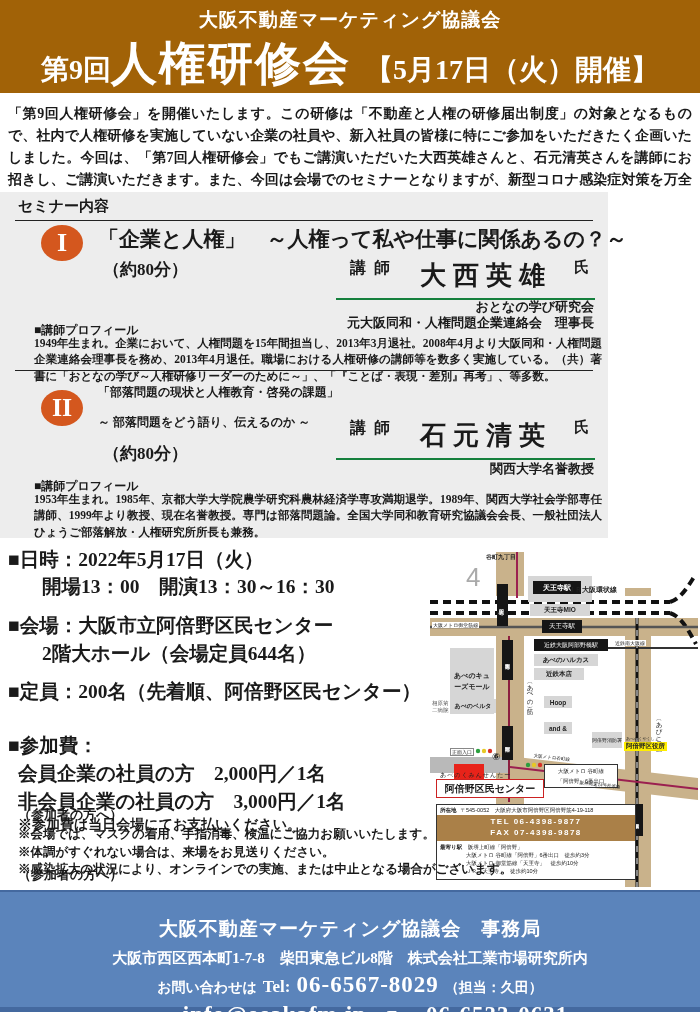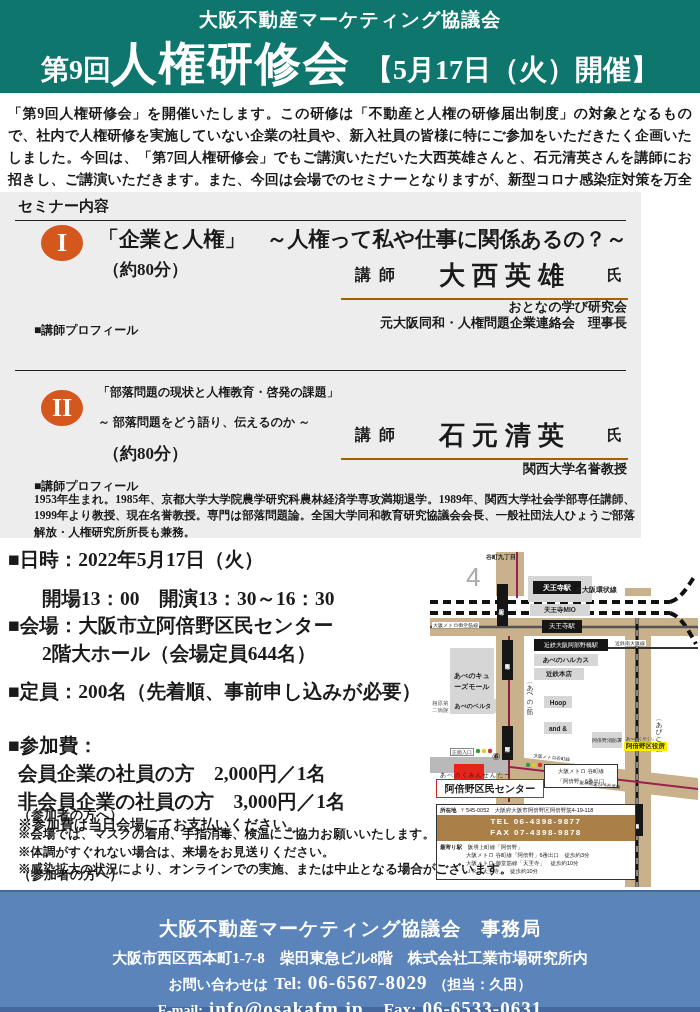--- a/index.html
+++ b/index.html
@@ -1,39 +1,39 @@
 <!DOCTYPE html>
 <html><head>
 <meta charset="utf-8">
 <style>
   html,body{margin:0;padding:0;background:#fff;}
   #page{position:relative;width:700px;height:1012px;background:#fff;overflow:hidden;
         font-family:"Liberation Serif","DejaVu Serif",serif;color:#1a1a1a;}
   .abs{position:absolute;}
   
-  #header{position:absolute;left:0;top:0;width:700px;height:93px;background:#0f766e;text-align:center;}
+  #header{position:absolute;left:0;top:0;width:700px;height:93px;background:#a16207;text-align:center;}
   .org-line{margin-top:7px;font-size:19px;font-weight:bold;color:#fff;letter-spacing:1px;}
   .title-line{margin-top:0;color:#fff;white-space:nowrap;}
   .t-prefix{font-size:28px;font-weight:bold;}
   .t-main{font-size:46px;font-weight:bold;letter-spacing:2px;}
   .t-date{font-size:28px;font-weight:bold;margin-left:14px;}
   
   #intro{position:absolute;left:8px;top:103px;width:684px;font-size:14px;font-weight:600;
          line-height:1.58;text-align:justify;}
   
-  #seminars{position:absolute;left:0;top:192px;width:608px;height:346px;background:#ededed;padding-left:33px;}
+  #seminars{position:absolute;left:0;top:192px;width:608px;height:346px;background:#ededed;}
   .sec-label{position:absolute;left:18px;top:5px;font-size:15px;font-weight:bold;}
   .sec-underline{position:absolute;left:15px;right:15px;top:28px;border-top:1.5px solid #222;}
   .num-ellipse{position:absolute;width:42px;height:36px;border-radius:50%;background:#d4571e;
                color:#fff;font-size:26px;font-weight:bold;text-align:center;line-height:35px;}
   .sem-title{position:absolute;left:98px;font-size:21px;font-weight:bold;white-space:nowrap;}
   .sem-title2{font-size:12px;}
   .sem-duration{position:absolute;left:103px;font-size:17px;font-weight:600;}
-  .lect-row{position:absolute;right:13px;display:flex;align-items:center;gap:36px;
-            border-bottom:2px solid #a16207;padding:0 6px 5px 14px;}
+  .lect-row{position:absolute;right:13px;display:flex;align-items:flex-start;gap:22px;
+            border-bottom:2px solid #15803d;padding:0 6px 5px 14px;}
   .lect-label{font-size:16px;font-weight:600;letter-spacing:8px;}
   .lect-name{font-size:26px;font-weight:600;letter-spacing:7px;}
   .lect-hon{font-size:15px;font-weight:600;}
   .affil{position:absolute;right:14px;font-size:13px;font-weight:bold;white-space:nowrap;}
   .prof-label{position:absolute;left:34px;font-size:12px;font-weight:bold;}
   .prof-text{position:absolute;left:34px;right:6px;font-size:11.5px;font-weight:600;line-height:1.42;text-align:justify;}
   .sem-divider{position:absolute;left:15px;right:15px;top:178px;border-top:1px solid #222;}
   
   .d-head{position:absolute;left:8px;font-size:19.5px;font-weight:bold;white-space:nowrap;}
   .d-sub{position:absolute;left:42px;font-size:19.5px;font-weight:bold;white-space:nowrap;}
@@ -59,21 +59,21 @@
   .mi-near div{white-space:nowrap;}
   
   #footer{position:absolute;left:0;top:890px;width:700px;height:122px;background:#5b84bb;
           border-top:2px solid #44699f;border-bottom:5px solid #44699f;box-sizing:border-box;
           color:#fff;text-align:center;}
   .f1{margin-top:24px;font-size:19px;font-weight:bold;letter-spacing:1px;}
   .f2{margin-top:7px;font-size:15px;font-weight:600;}
   .f-line{margin-top:4px;display:flex;justify-content:center;align-items:baseline;gap:6px;}
   .fc-small{font-size:14px;font-weight:600;}
   .fc-label{font-size:17px;font-weight:600;}
-  .fc-big{font-size:19px;font-weight:600;letter-spacing:1px;}
+  .fc-big{font-size:23px;font-weight:600;letter-spacing:1px;}
 </style>
 </head>
 <body>
 
 <div id="page">
 
   <div id="header">
     <div class="org-line">大阪不動産マーケティング協議会</div>
     <div class="title-line">
       <span class="t-prefix">第9回</span><span class="t-main">人権研修会</span><span class="t-date">【5月17日（火）開催】</span>
@@ -90,42 +90,43 @@
     <div class="sem-title" style="top:33px;">「企業と人権」　～人権って私や仕事に関係あるの？～</div>
     <div class="sem-duration" style="top:66px;">（約80分）</div>
     <div class="lect-row" style="top:66px;">
       <span class="lect-label">講師</span>
       <span class="lect-name">大西英雄</span>
       <span class="lect-hon">氏</span>
     </div>
     <div class="affil" style="top:106px;">おとなの学び研究会</div>
     <div class="affil" style="top:122px;text-align:center;">元大阪同和・人権問題企業連絡会　理事長</div>
     <div class="prof-label" style="top:130px;">■講師プロフィール</div>
+    <div class="prof-text" style="top:143px;">1949年生まれ。企業において、人権問題を15年間担当し、2013年3月退社。2008年4月より大阪同和・人権問題企業連絡会理事長を務め、2013年4月退任。職場における人権研修の講師等を数多く実施している。（共）著書に「おとなの学び～人権研修リーダーのために～」、「『ことば・表現・差別』再考」、等多数。</div>
 
     <div class="sem-divider"></div>
 
     <div class="num-ellipse" style="left:41px;top:198px;">II</div>
     <div class="sem-title sem-title2" style="top:192px;">「部落問題の現状と人権教育・啓発の課題」</div>
     <div class="sem-title sem-title2" style="top:222px;">～ 部落問題をどう語り、伝えるのか ～</div>
     <div class="sem-duration" style="top:250px;">（約80分）</div>
     <div class="lect-row" style="top:226px;">
       <span class="lect-label">講師</span>
       <span class="lect-name">石元清英</span>
       <span class="lect-hon">氏</span>
     </div>
     <div class="affil" style="top:268px;">関西大学名誉教授</div>
     <div class="prof-label" style="top:286px;">■講師プロフィール</div>
     <div class="prof-text" style="top:299px;">1953年生まれ。1985年、京都大学大学院農学研究科農林経済学専攻満期退学。1989年、関西大学社会学部専任講師、1999年より教授、現在名誉教授。専門は部落問題論。全国大学同和教育研究協議会会長、一般社団法人ひょうご部落解放・人権研究所所長も兼務。</div>
   </div>
 
   <div class="d-head" style="top:546px;">■日時：2022年5月17日（火）</div>
-  <div class="d-sub" style="top:585px;">開場13：00　開演13：30～16：30</div>
+  <div class="d-sub" style="top:573px;">開場13：00　開演13：30～16：30</div>
   <div class="d-head" style="top:612px;">■会場：大阪市立阿倍野区民センター</div>
   <div class="d-sub" style="top:640px;">2階大ホール（会場定員644名）</div>
-  <div class="d-head" style="top:678px;">■定員：200名（先着順、事前申し込みが必要）</div>
+  <div class="d-head" style="top:678px;">■定員：200名（先着順、阿倍野区民センター）</div>
   <div class="d-head" style="top:732px;">■参加費：</div>
   <div class="d-fee" style="top:760px;">会員企業の社員の方　2,000円／1名</div>
   <div class="d-fee" style="top:788px;">非会員企業の社員の方　3,000円／1名</div>
   <div class="d-feenote" style="top:816px;">※参加費は当日会場にてお支払いください。</div>
   <div class="d-att" style="top:866px;font-size:13px;">（参加者の方へ）</div>
 
   <div id="map">
     <svg width="268" height="335" viewBox="0 0 268 335">
 
       <g>

